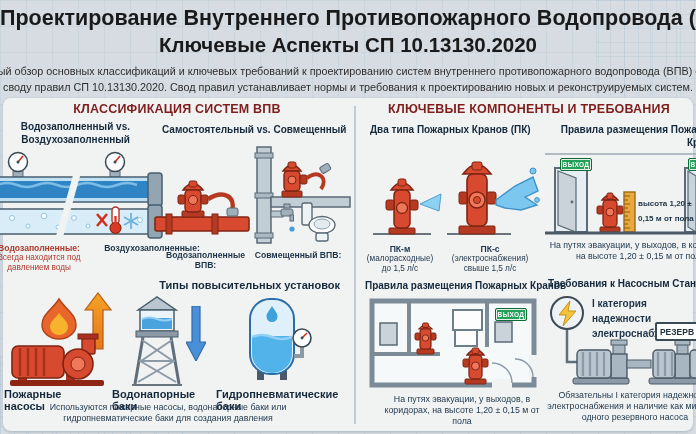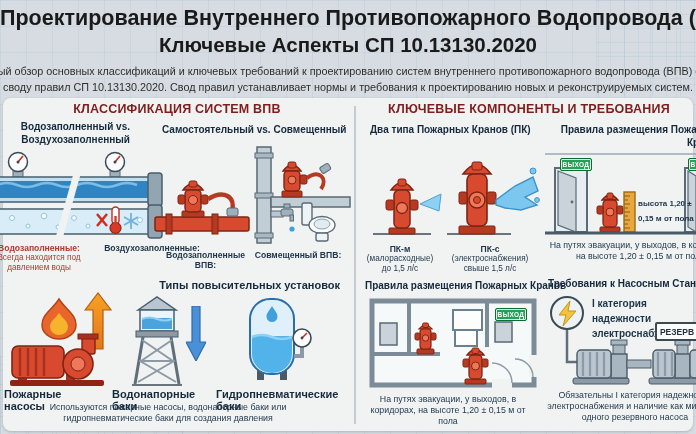--- a/index.html
+++ b/index.html
@@ -357,21 +357,21 @@
     <circle cx="107.5" cy="69" r="4" fill="#f0785a" stroke="#7e2413"></circle>
     <rect x="95" y="62" width="6" height="8" rx="1.5" fill="#b63a22" stroke="#7e2413"></rect>
     <rect x="114" y="62" width="6" height="8" rx="1.5" fill="#b63a22" stroke="#7e2413"></rect>
   </g>
   <rect x="124" y="82" width="20" height="10" fill="#f1f3f2"></rect>
   <path d="M144,86 A20,20 0 0 0 124,66" fill="none" stroke="#8b9aa6" stroke-width="1.4"></path>
   <rect x="161" y="58" width="9" height="22" fill="#f1f3f2"></rect>
   <path d="M165,80 A18,18 0 0 0 147,62" fill="none" stroke="#8b9aa6" stroke-width="1.4"></path>
 </svg>
 <div class="abs exit" style="left:495px;top:308px;width:30px;height:11px">ВЫХОД</div>
-<div class="abs cap" style="left:362px;top:394px;width:172px">На путях эвакуации, у выходов, в коридорах, на высоте 1,20 ± 0,15 м от пола</div>
+<div class="abs cap" style="left:376px;top:394px;width:172px">На путях эвакуации, у выходов, в коридорах, на высоте 1,20 ± 0,15 м от пола</div>
 
 <div class="abs sechead nowrap" style="left:548px;top:278px;width:160px">Требования к Насосным Станциям</div>
 <svg class="abs" style="left:545px;top:292px" width="170" height="100" viewBox="0 0 170 100">
   <path d="M22,37 V70 H34" fill="none" stroke="#5f6e79" stroke-width="2.5"></path>
   <path d="M138,48 V58" fill="none" stroke="#5f6e79" stroke-width="2.5"></path>
   <circle cx="22" cy="21" r="16" fill="#edf2f5" stroke="#3c4a55" stroke-width="2"></circle>
   <polygon points="25,9 14,23 21,23 18,34 31,19 23,19" fill="#f5c33b" stroke="#c89417"></polygon>
   <g>
     <rect x="28" y="86" width="56" height="6" rx="2" fill="#8b9aa6" stroke="#4a5a66"></rect>
     <rect x="68" y="52" width="12" height="12" fill="#a7b6c0" stroke="#4a5a66"></rect>

